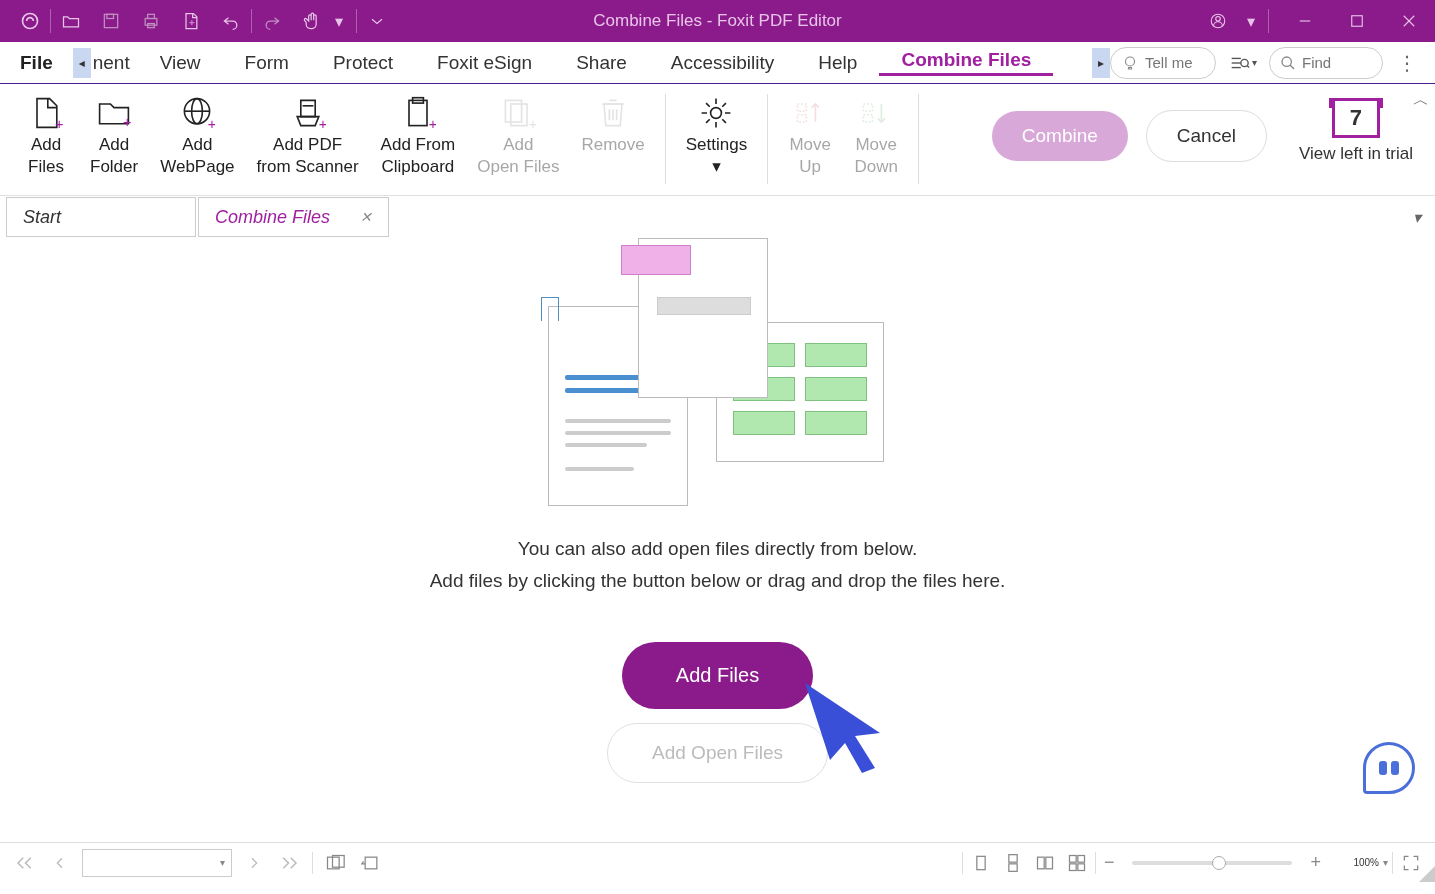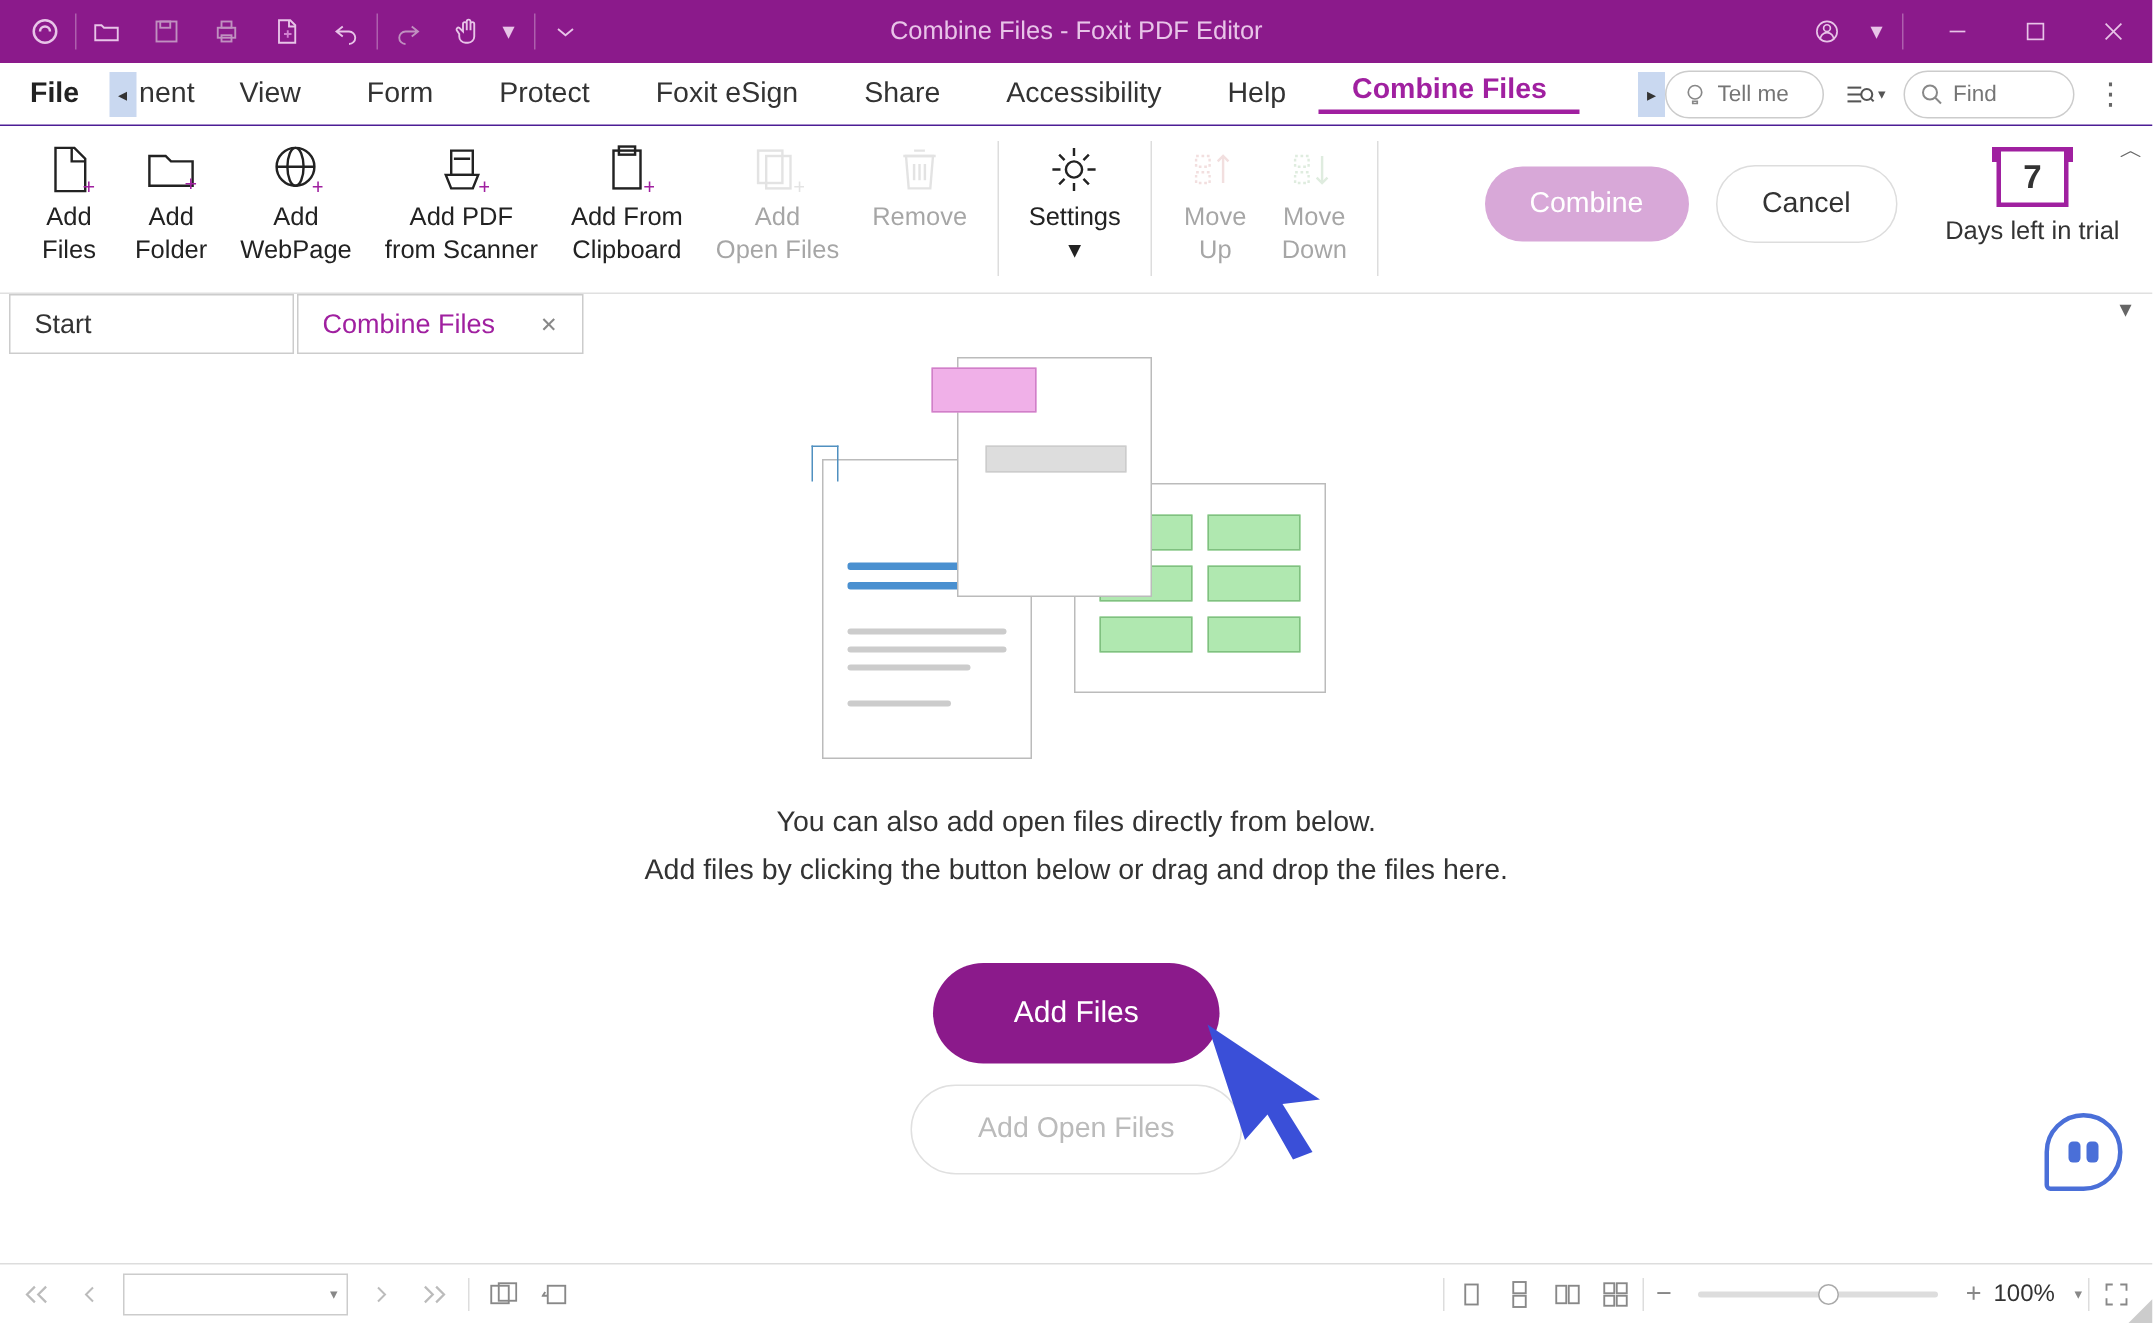--- a/index.html
+++ b/index.html
@@ -46,21 +46,21 @@
 .btn-combine { background: #d8a8d8; color: #fff; border: none; border-radius: 28px; padding: 14px 30px; font-size: 19px; cursor: pointer; }
 .btn-cancel { background: #fff; color: #333; border: 1px solid #ddd; border-radius: 28px; padding: 14px 30px; font-size: 19px; cursor: pointer; }
 .trial-box { display: flex; flex-direction: column; align-items: center; padding: 8px 12px 0; }
 .trial-cal { width: 48px; height: 40px; border: 3px solid #a020a0; display: flex; align-items: center; justify-content: center; font-size: 22px; font-weight: 600; color: #333; position: relative; }
 .trial-cal::before { content: ''; position: absolute; top: -3px; left: -6px; width: 6px; height: 10px; background: #a020a0; }
 .trial-cal::after { content: ''; position: absolute; top: -3px; right: -6px; width: 6px; height: 10px; background: #a020a0; }
 .trial-text { font-size: 17px; color: #333; margin-top: 6px; }
 .ribbon-caret { position: absolute; right: 6px; top: 6px; cursor: pointer; color: #666; }
 
 
-.doctabs { height: 42px; background: #fff; display: flex; align-items: flex-start; padding: 0 6px; position: relative; }
+.doctabs { height: 42px; background: #fff; display: flex; align-items: center; padding: 0 6px; position: relative; font-style: italic; }
 .doctab { border: 1px solid #ccc; height: 40px; padding: 0 16px; display: flex; align-items: center; gap: 30px; font-size: 18px; color: #333; cursor: pointer; margin-right: 2px; min-width:190px; }
 .doctab.active { color: #a020a0; font-weight: 500; }
 .doctab .close { color: #888; cursor: pointer; font-size: 14px; margin-left:auto; }
 .doctabs-caret { margin-left: auto; cursor: pointer; color: #666; padding-right: 8px; }
 
 
 .main { height: 586px; background: #fff; display: flex; flex-direction: column; align-items: center; padding-top: 0; position: relative; }
 .illus { position: relative; width: 340px; height: 270px; margin-bottom: 30px; }
 .illus-page1 { position: absolute; left: 0; top: 68px; width: 140px; height: 200px; border: 1.5px solid #bbb; background: #fff; }
 .illus-page1 .tab { position: absolute; top: -10px; left: -8px; width: 18px; height: 24px; border: 1.5px solid #5090c0; border-bottom: none; }
@@ -79,21 +79,21 @@
 
 
 .statusbar { height: 40px; background: #fff; border-top: 1px solid #ddd; display: flex; align-items: center; padding: 0 10px; gap: 8px; position: absolute; bottom: 12px; width: 100%; }
 .sb-icon { width: 28px; height: 28px; display: flex; align-items: center; justify-content: center; cursor: pointer; color: #888; }
 .sb-sep { width: 1px; height: 22px; background: #ddd; }
 .sb-pagebox { width: 150px; height: 28px; border: 1px solid #ccc; display: flex; align-items: center; justify-content: flex-end; padding-right: 6px; }
 .sb-right { margin-left: auto; display: flex; align-items: center; gap: 4px; }
 .sb-view { width: 28px; height: 28px; display: flex; align-items: center; justify-content: center; cursor: pointer; }
 .sb-slider { width: 160px; height: 4px; background: #ddd; border-radius: 2px; position: relative; margin: 0 10px; }
 .sb-slider-thumb { position: absolute; left: 50%; top: -5px; width: 14px; height: 14px; background: #fff; border: 1px solid #aaa; border-radius: 50%; }
-.sb-zoom { font-size: 16px; color: #333; min-width: 50px; }
+.sb-zoom { font-size: 10px; color: #333; min-width: 50px; text-align: right; }
 .sb-corner { position: absolute; right: 0; bottom: 0; width: 0; height: 0; border-style: solid; border-width: 0 0 16px 16px; border-color: transparent transparent #ccc transparent; }
 
 
 .chat-widget { position: absolute; right: 20px; bottom: 100px; width: 52px; height: 52px; border: 3px solid #4a6fd8; border-radius: 50% 50% 50% 4px; display: flex; align-items: center; justify-content: center; cursor: pointer; background: #fff; }
 .chat-widget .eyes { display: flex; gap: 4px; }
 .chat-widget .eye { width: 8px; height: 14px; background: #4a6fd8; border-radius: 3px; }
 
 
 .vscroll { position: absolute; right: 0; top: 196px; width: 16px; height: 16px; display: flex; align-items: center; justify-content: center; color: #999; }
 </style>
@@ -355,21 +355,21 @@
 Down</div>
       </div>
     </div>
   <div class="ribbon-sep"></div>
   <div class="ribbon-actions">
     <button class="btn-combine">Combine</button>
     <button class="btn-cancel">Cancel</button>
   </div>
   <div class="trial-box">
     <div class="trial-cal">7</div>
-    <div class="trial-text">Days left in trial</div>
+    <div class="trial-text">View left in trial</div>
   </div>
   <div class="ribbon-caret">︿</div>
 </div>
 <div class="vscroll">▴</div>
 
 <div class="doctabs" id="doctabs">
   <div class="doctab">
       <span>Start</span>
     </div>
     <div class="doctab active">

